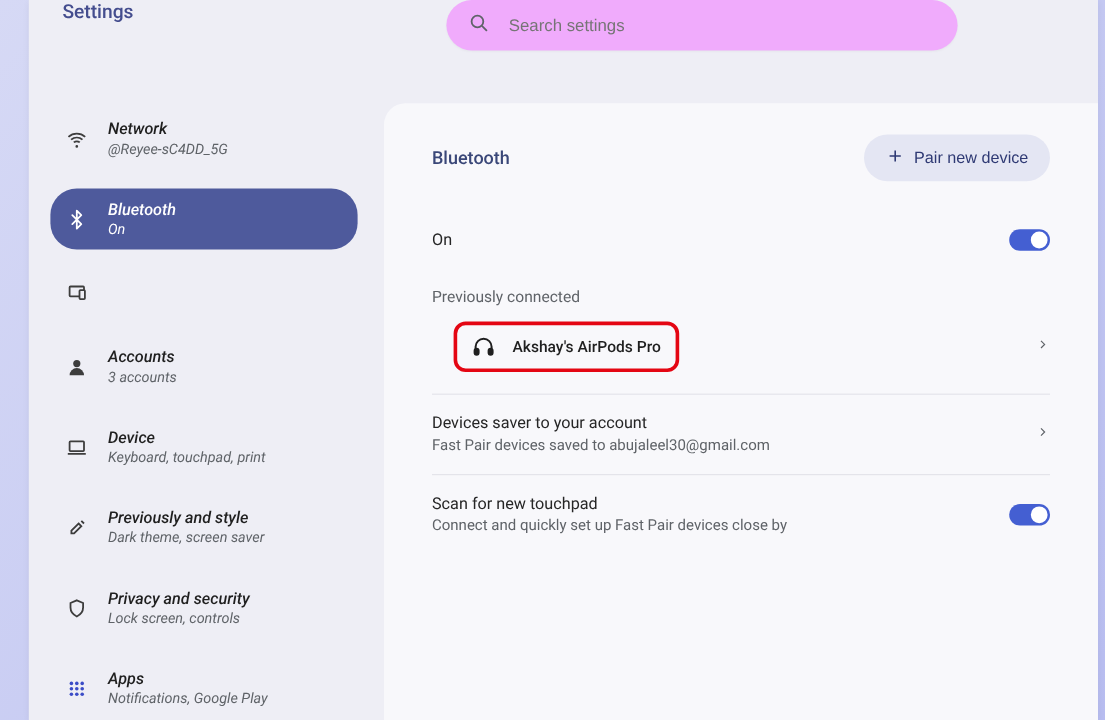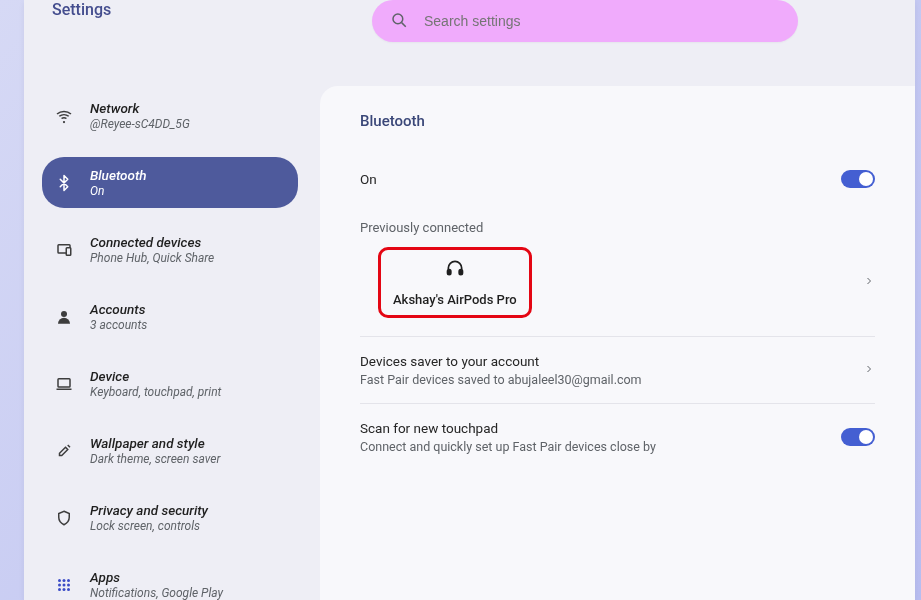--- a/index.html
+++ b/index.html
@@ -116,21 +116,20 @@
   .toggle{width:34px;height:18px;border-radius:10px;position:relative;background:var(--toggle-on);}
   .toggle .knob{position:absolute;top:2px;right:2px;width:14px;height:14px;background:#fff;border-radius:50%;}
 
   .section-label{font-size:13px;color:var(--txt-dim);margin:18px 0 12px 0;}
 
   .device-pill{
     display:flex;align-items:center;gap:14px;
     padding:8px 12px;margin-left:18px;width:fit-content;
     border:3px solid var(--highlight);border-radius:10px;
     cursor:pointer;
-    flex-direction:column;
   }
   .device-pill .hp{width:20px;height:20px;color:#1f1f1f;}
   .device-pill .hp svg{width:20px;height:20px;}
   .chev{color:#5f6368;}
   .chev svg{width:12px;height:12px;}
 
   .row.list{padding:16px 0;border-top:1px solid #e4e4ea;cursor:pointer;}
   .row-click-area{flex:1;}
 </style>
 </head>
@@ -208,24 +207,20 @@
         </div>
       </div>
 
       <div class="sb-item">
         <span class="sb-icon">
           <svg viewBox="0 0 24 24" fill="none" stroke="currentColor" stroke-width="2">
               <rect x="4" y="5" width="16" height="11" rx="1"></rect>
               <rect x="15" y="9" width="6" height="10" rx="1" fill="#eeeef5"></rect>
             </svg>
         </span>
-        <div class="sb-texts">
-          <span class="sb-title">Connected devices</span>
-          <span class="sb-sub">Phone Hub, Quick Share</span>
-        </div>
       </div>
 
       <div class="sb-item">
         <span class="sb-icon">
           <svg viewBox="0 0 24 24" fill="currentColor">
               <circle cx="12" cy="8" r="4"></circle>
               <path d="M4 21a8 8 0 0116 0H4z"></path>
             </svg>
         </span>
         <div class="sb-texts">
@@ -248,21 +243,21 @@
       </div>
 
       <div class="sb-item">
         <span class="sb-icon">
           <svg viewBox="0 0 24 24" fill="none" stroke="currentColor" stroke-width="2">
               <path d="M14 7l3 3-8 8H6v-3l8-8z"></path>
               <path d="M17 4l3 3"></path>
             </svg>
         </span>
         <div class="sb-texts">
-          <span class="sb-title">Wallpaper and style</span>
+          <span class="sb-title">Previously and style</span>
           <span class="sb-sub">Dark theme, screen saver</span>
         </div>
       </div>
 
       <div class="sb-item">
         <span class="sb-icon">
           <svg viewBox="0 0 24 24" fill="none" stroke="currentColor" stroke-width="2">
               <path d="M12 3l7 3v5c0 5-3 8-7 10-4-2-7-5-7-10V6l7-3z"></path>
             </svg>
         </span>
@@ -291,20 +286,29 @@
           <span class="sb-sub">Notifications, Google Play</span>
         </div>
       </div>
 
     </div>
 
     <div class="content">
 
       <div class="content-head">
         <div class="content-title">Bluetooth</div>
+        <button class="pair-btn">
+          <span>
+            <svg viewBox="0 0 24 24" stroke="currentColor" stroke-width="2">
+                <line x1="12" y1="5" x2="12" y2="19"></line>
+                <line x1="5" y1="12" x2="19" y2="12"></line>
+              </svg>
+          </span>
+          <span>Pair new device</span>
+        </button>
       </div>
 
       <div class="row">
         <span class="row-title">On</span>
         <div class="toggle">
             <div class="knob"></div>
           </div>
       </div>
 
       <div class="section-label">Previously connected</div>

